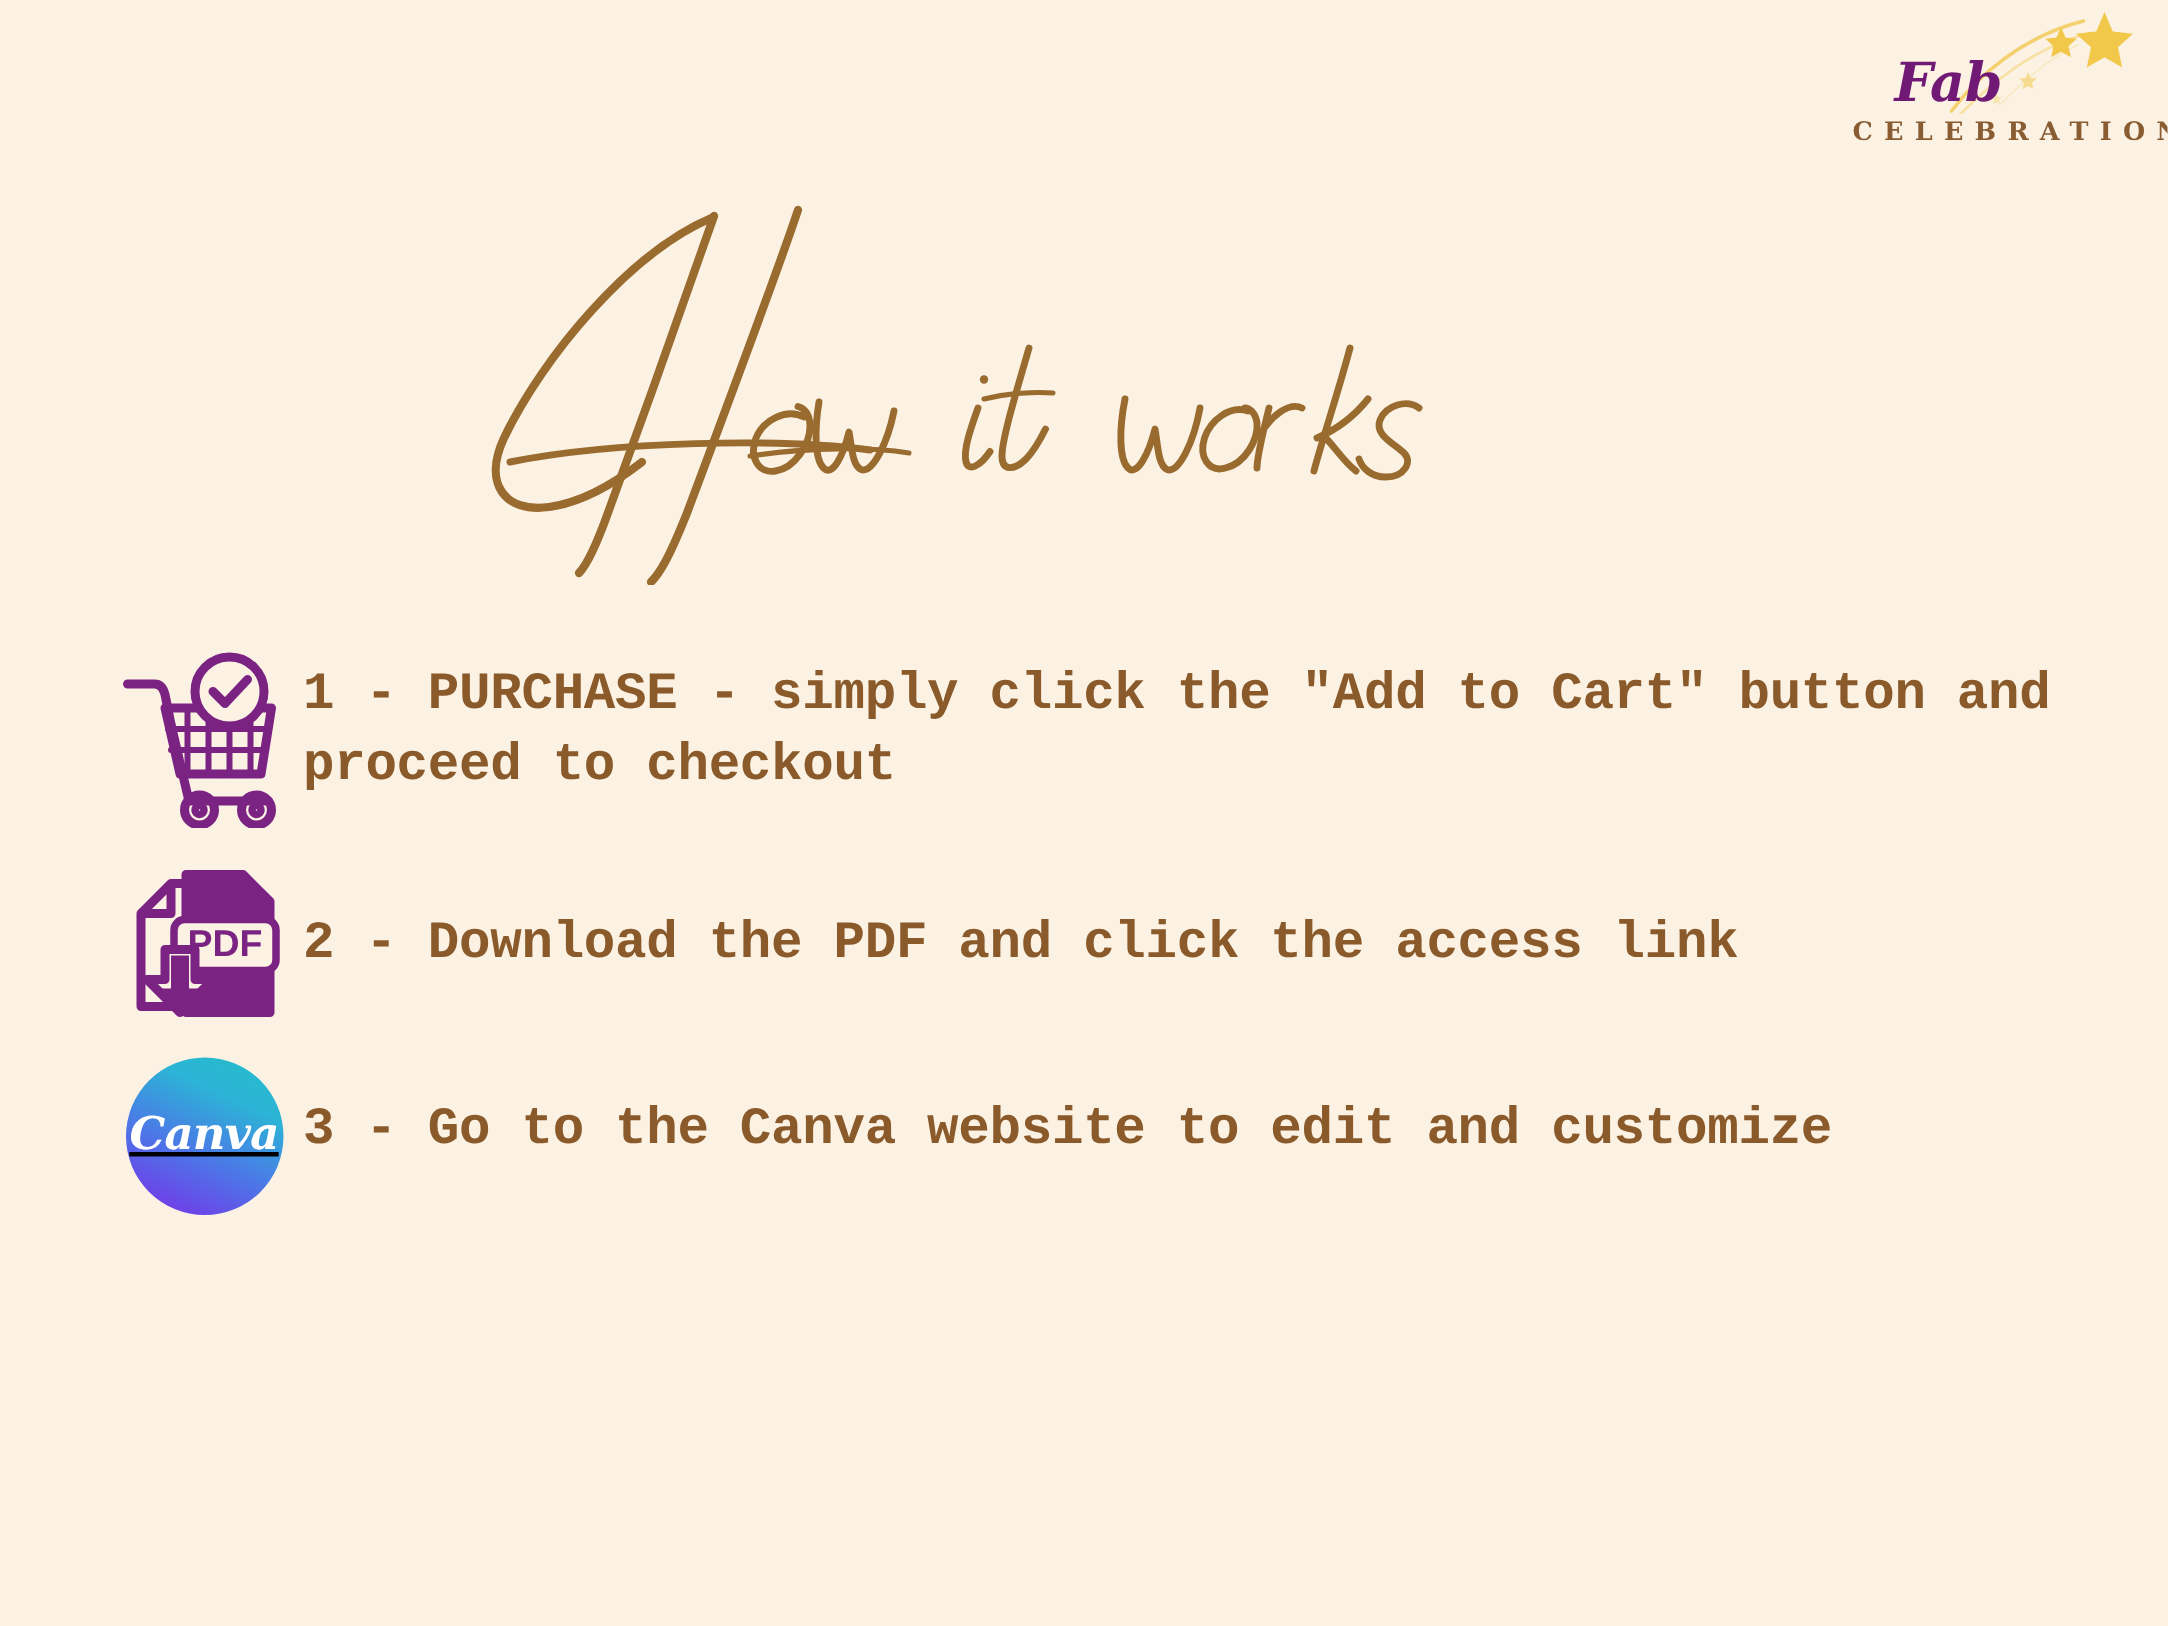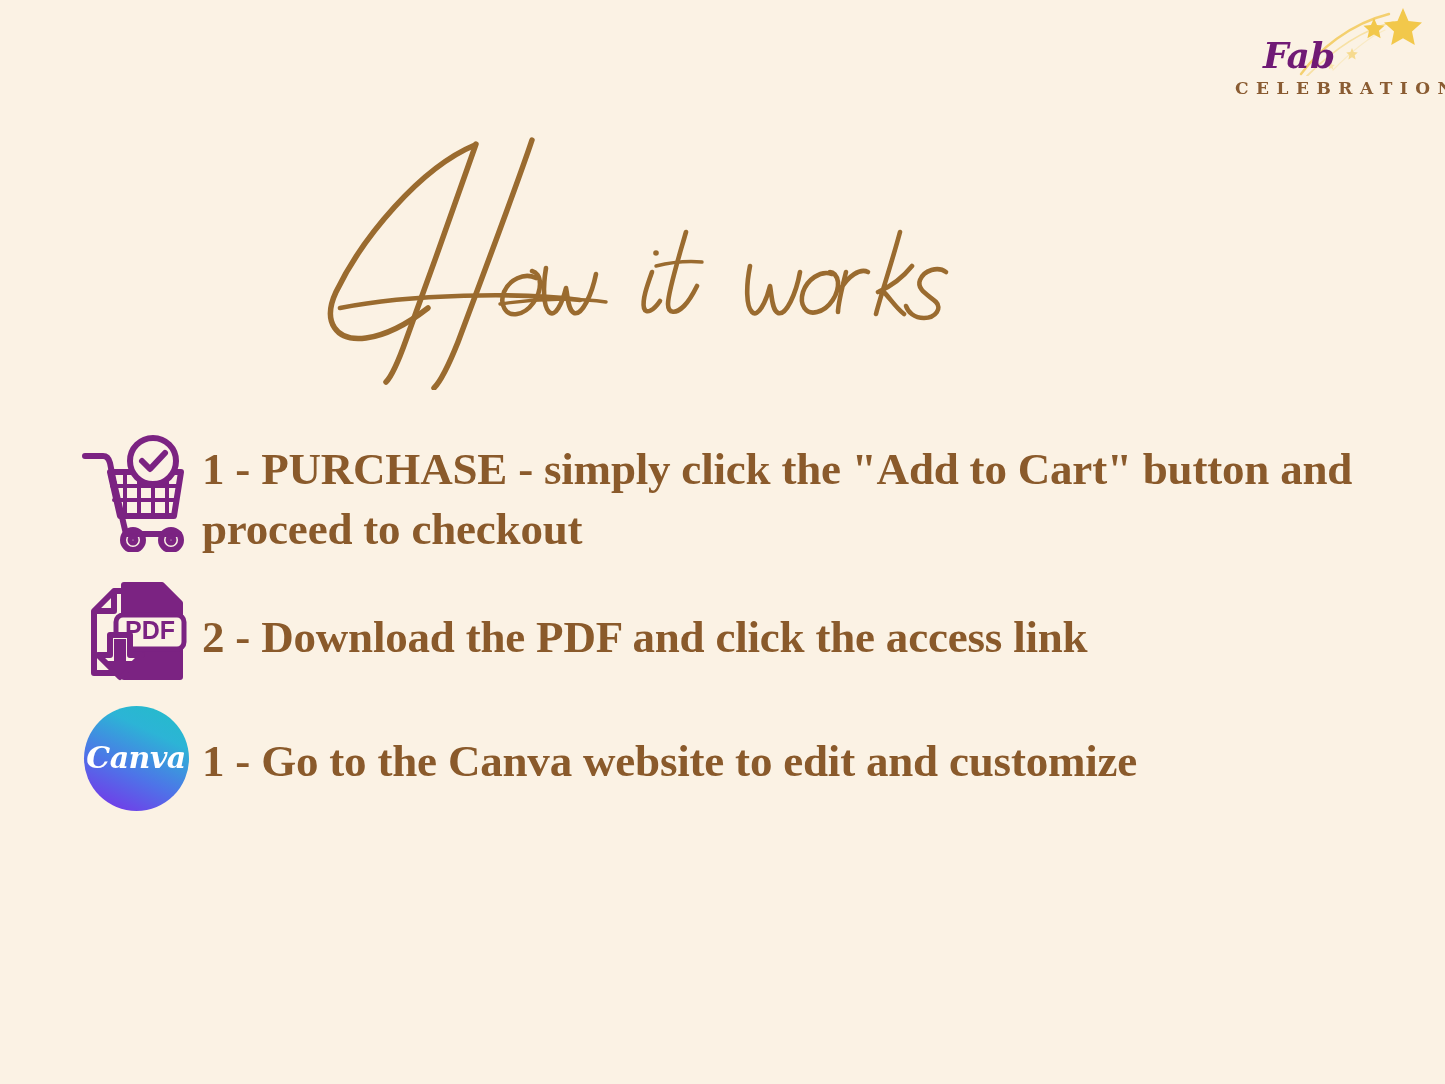--- a/index.html
+++ b/index.html
@@ -94,23 +94,23 @@
     width: 132px;
     height: 126px;
     display: flex;
     align-items: center;
     justify-content: center;
   }
   .step-icon svg { display: block; }
   .step-text {
     flex: 1;
     color: #8A5A2B;
-    font-family: Liberation Serif, serif;
-    font-weight: 700;
-    font-size: 45px;
+    font-family: Liberation Mono, monospace;
+    font-weight: 700;
+    font-size: 35px;
     line-height: 1.33;
     letter-spacing: -0.2px;
     padding-top: 8px;
   }
 
   
   .step-row.step-1 .step-icon { height: 130px; }
   .step-row.step-1 .step-text { padding-top: 12px; }
   .step-row.step-2 { margin-bottom: 4px; }
   .step-row.step-2 .step-icon { height: 126px; }
@@ -122,20 +122,21 @@
   .step-row.step-4 .step-text { padding-top: 36px; }
 
   .canva-circle {
     width: 105px;
     height: 105px;
     border-radius: 50%;
     background: linear-gradient(205deg, #23BDC8 0%, #2CB4D6 28%, #4E73E8 62%, #7D2AE8 100%);
     display: flex;
     align-items: center;
     justify-content: center;
+    text-decoration: underline;
   }
   .canva-word {
     color: #FFFFFF;
     font-family: "DejaVu Serif", serif;
     font-style: italic;
     font-weight: 700;
     font-size: 30px;
     letter-spacing: -0.5px;
     transform: translateY(-1px);
   }
@@ -245,19 +246,19 @@
     </div>
     <div class="step-text">2 - Download the PDF and click the access link</div>
   </div>
 
   <div class="step-row step-3">
     <div class="step-icon">
       <div class="canva-circle">
         <span class="canva-word">Canva</span>
       </div>
     </div>
-    <div class="step-text">1 - Go to the Canva website to edit and customize</div>
+    <div class="step-text">3 - Go to the Canva website to edit and customize</div>
   </div>
 
   <div class="step-row step-4">
   </div>
 
 </div>
 
 </body></html>

